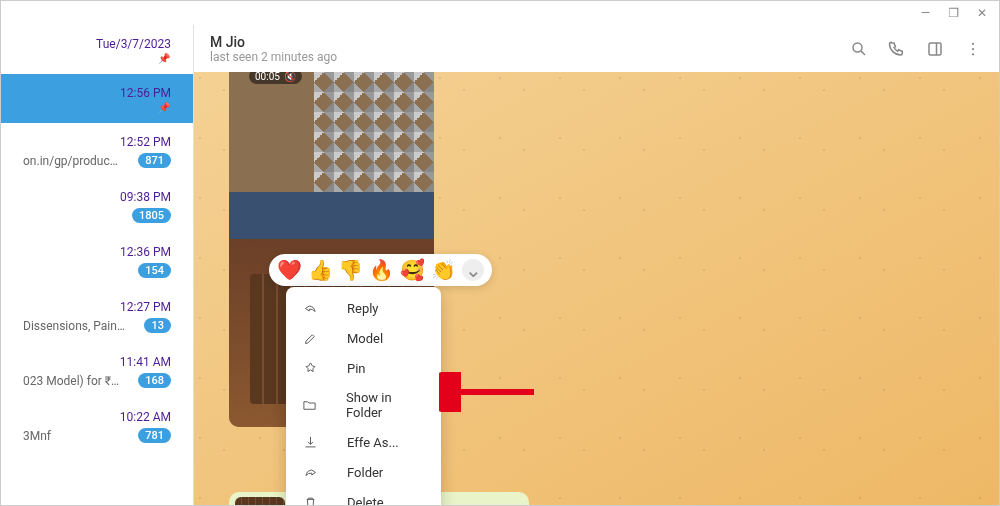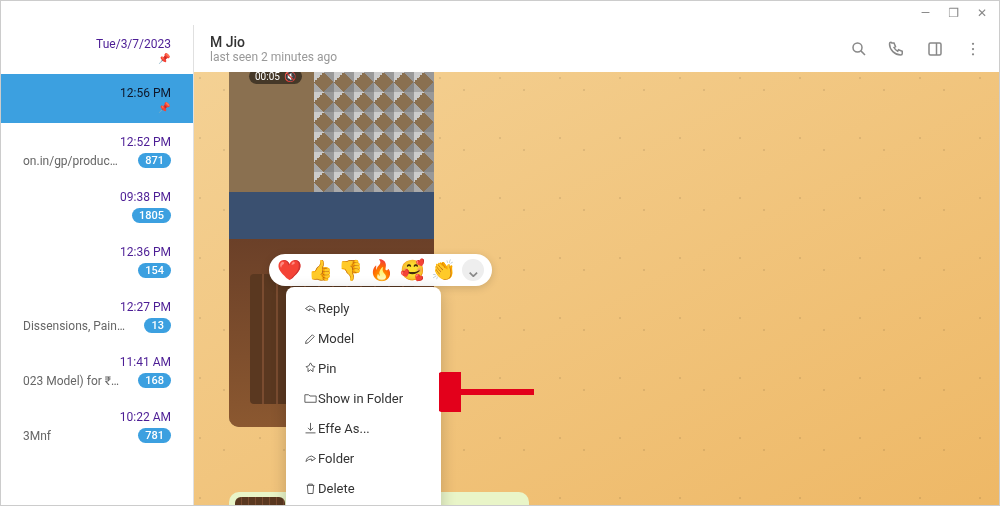--- a/index.html
+++ b/index.html
@@ -5,21 +5,21 @@
 *{margin:0;padding:0;box-sizing:border-box;font-family:-apple-system,BlinkMacSystemFont,"Segoe UI",Roboto,sans-serif}
 body{width:1000px;height:506px;background:#fff;position:relative;border:1px solid #ccc;overflow:hidden}
 .titlebar{height:24px;background:#fff;display:flex;justify-content:flex-end;align-items:center;gap:18px;padding-right:12px}
 .titlebar span{color:#888;font-size:12px;cursor:pointer}
 .app{display:flex;height:calc(100% - 24px)}
 .sidebar{width:193px;background:#fff;border-right:1px solid #e0e0e0;overflow:hidden}
 .sb-item{padding:6px 10px 4px;border-bottom:0}
 .sb-date{text-align:right;color:#4c1d95;font-size:12px;padding:6px 12px 2px}
 .sb-pin{text-align:right;color:#bbb;font-size:10px;padding:0 12px 6px}
 .sb-active{background:#3ca0e0;color:#fff}
-.sb-active .sb-date,.sb-active .sb-pin{color:#0f172a}
+.sb-active .sb-date,.sb-active .sb-pin{color:#4c1d95}
 .sb-row{display:flex;justify-content:space-between;align-items:center;padding:2px 12px 6px;font-size:12px;color:#666}
 .sb-text{flex:1;overflow:hidden;text-overflow:ellipsis;white-space:nowrap}
 .badge{background:#3ca0e0;color:#fff;border-radius:10px;padding:1px 7px;font-size:11px;font-weight:500;margin-left:18px}
 .main{flex:1;display:flex;flex-direction:column;background:#000000;position:relative}
 .header{height:47px;background:#fff;display:flex;align-items:center;padding:0 16px;gap:18px}
 .header-info{flex:1}
 .header-name{font-size:14px;font-weight:500;color:#333}
 .header-status{font-size:12px;color:#999}
 .header-icon{color:#888;cursor:pointer;width:20px;height:20px;display:flex;align-items:center;justify-content:center}
 .chat{flex:1;position:relative;background:linear-gradient(to bottom right,#f4d194,#eeb866)}
@@ -33,21 +33,21 @@
   linear-gradient(-45deg,transparent 75%,#ccc 75%);
   background-size:20px 20px;filter:blur(.5px)}
 .laptop{position:absolute;top:120px;left:0;right:0;bottom:0;background:linear-gradient(to bottom,#3a5070 0%,#3a5070 20%,#6b4028 20%,#8b5830 100%)}
 .keyboard{position:absolute;top:35%;left:10%;right:10%;bottom:10%;background:repeating-linear-gradient(90deg,#5a3820 0 12px,#7a4c30 12px 14px),repeating-linear-gradient(0deg,#5a3820 0 12px,#7a4c30 12px 14px);border-radius:4px}
 .msg-thumb{position:absolute;left:35px;top:420px;width:300px;height:60px;background:#e9f5c8;border-radius:10px;display:flex;align-items:center;padding:6px;gap:10px}
 .thumb-img{width:50px;height:50px;background:repeating-linear-gradient(90deg,#5a3820 0 6px,#7a4c30 6px 7px),repeating-linear-gradient(0deg,#5a3820 0 6px,#7a4c30 6px 7px);border-radius:6px}
 .reactions{position:absolute;left:75px;top:182px;background:#fff;border-radius:20px;padding:4px 8px;display:flex;gap:6px;align-items:center;box-shadow:0 2px 8px rgba(0,0,0,.15);z-index:5}
 .reactions span{font-size:20px;cursor:pointer}
 .react-more{width:22px;height:22px;border-radius:50%;background:#eee;display:flex;align-items:center;justify-content:center;font-size:12px;color:#888}
 .ctx-menu{position:absolute;left:92px;top:215px;width:155px;background:#fff;border-radius:8px;box-shadow:0 4px 16px rgba(0,0,0,.2);padding:6px 0;z-index:5}
-.ctx-item{display:flex;align-items:center;gap:0;padding:7px 16px;font-size:13px;color:#333;cursor:pointer}
+.ctx-item{display:flex;align-items:center;gap:29px;padding:7px 16px;font-size:13px;color:#333;cursor:pointer}
 .ctx-icon{width:16px;height:16px;display:flex;align-items:center;justify-content:center;color:#666}
 .ctx-icon svg{width:15px;height:15px;stroke:#555;fill:none;stroke-width:1.5}
 .arrow{position:absolute;left:245px;top:300px;z-index:6}
 .arrow svg{width:100px;height:40px}
 </style>
 </head>
 <body>
 
 <div class="titlebar">
   <span>—</span>

